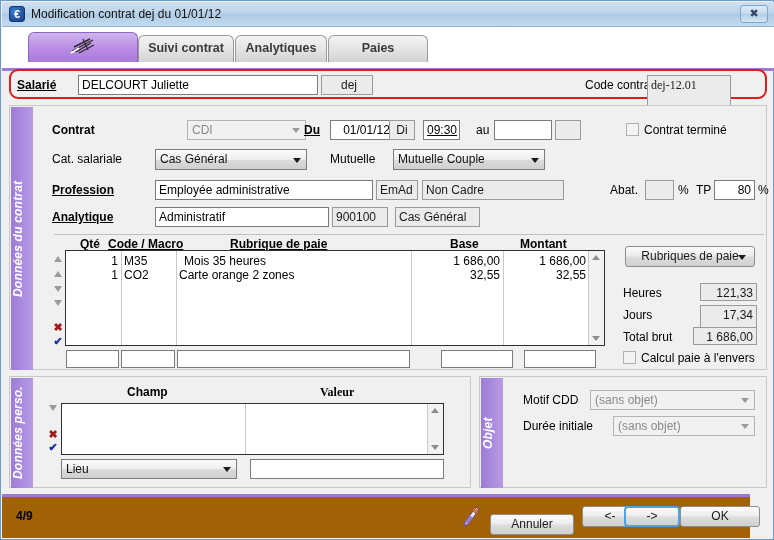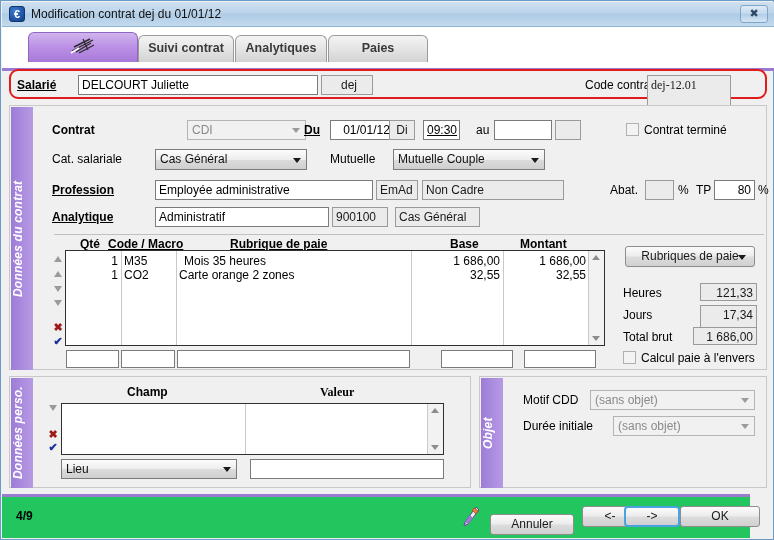--- a/index.html
+++ b/index.html
@@ -216,21 +216,21 @@
     position: absolute; right: 8px; top: 50%; margin-top: -2px;
     width: 0; height: 0;
     border-left: 4px solid transparent;
     border-right: 4px solid transparent;
     border-top: 5px solid #1a1a1a;
   }
   
   .footer {
     position: absolute; left: 1px; bottom: 1px;
     width: 748px; height: 44px;
-    background: #22c55e;
+    background: #a16207;
     border-top: 3px solid #9b7ad1;
     box-sizing: border-box;
   }
   .pager { position: absolute; left: 14px; top: 12px; font-size: 12px; font-weight: bold; color: #000; }
   .pencil { position: absolute; left: 458px; top: 8px; width: 20px; height: 24px; }
   .hline { position: absolute; background: #c0c0c0; height: 1px; }
 </style>
 </head>
 <body>
 

